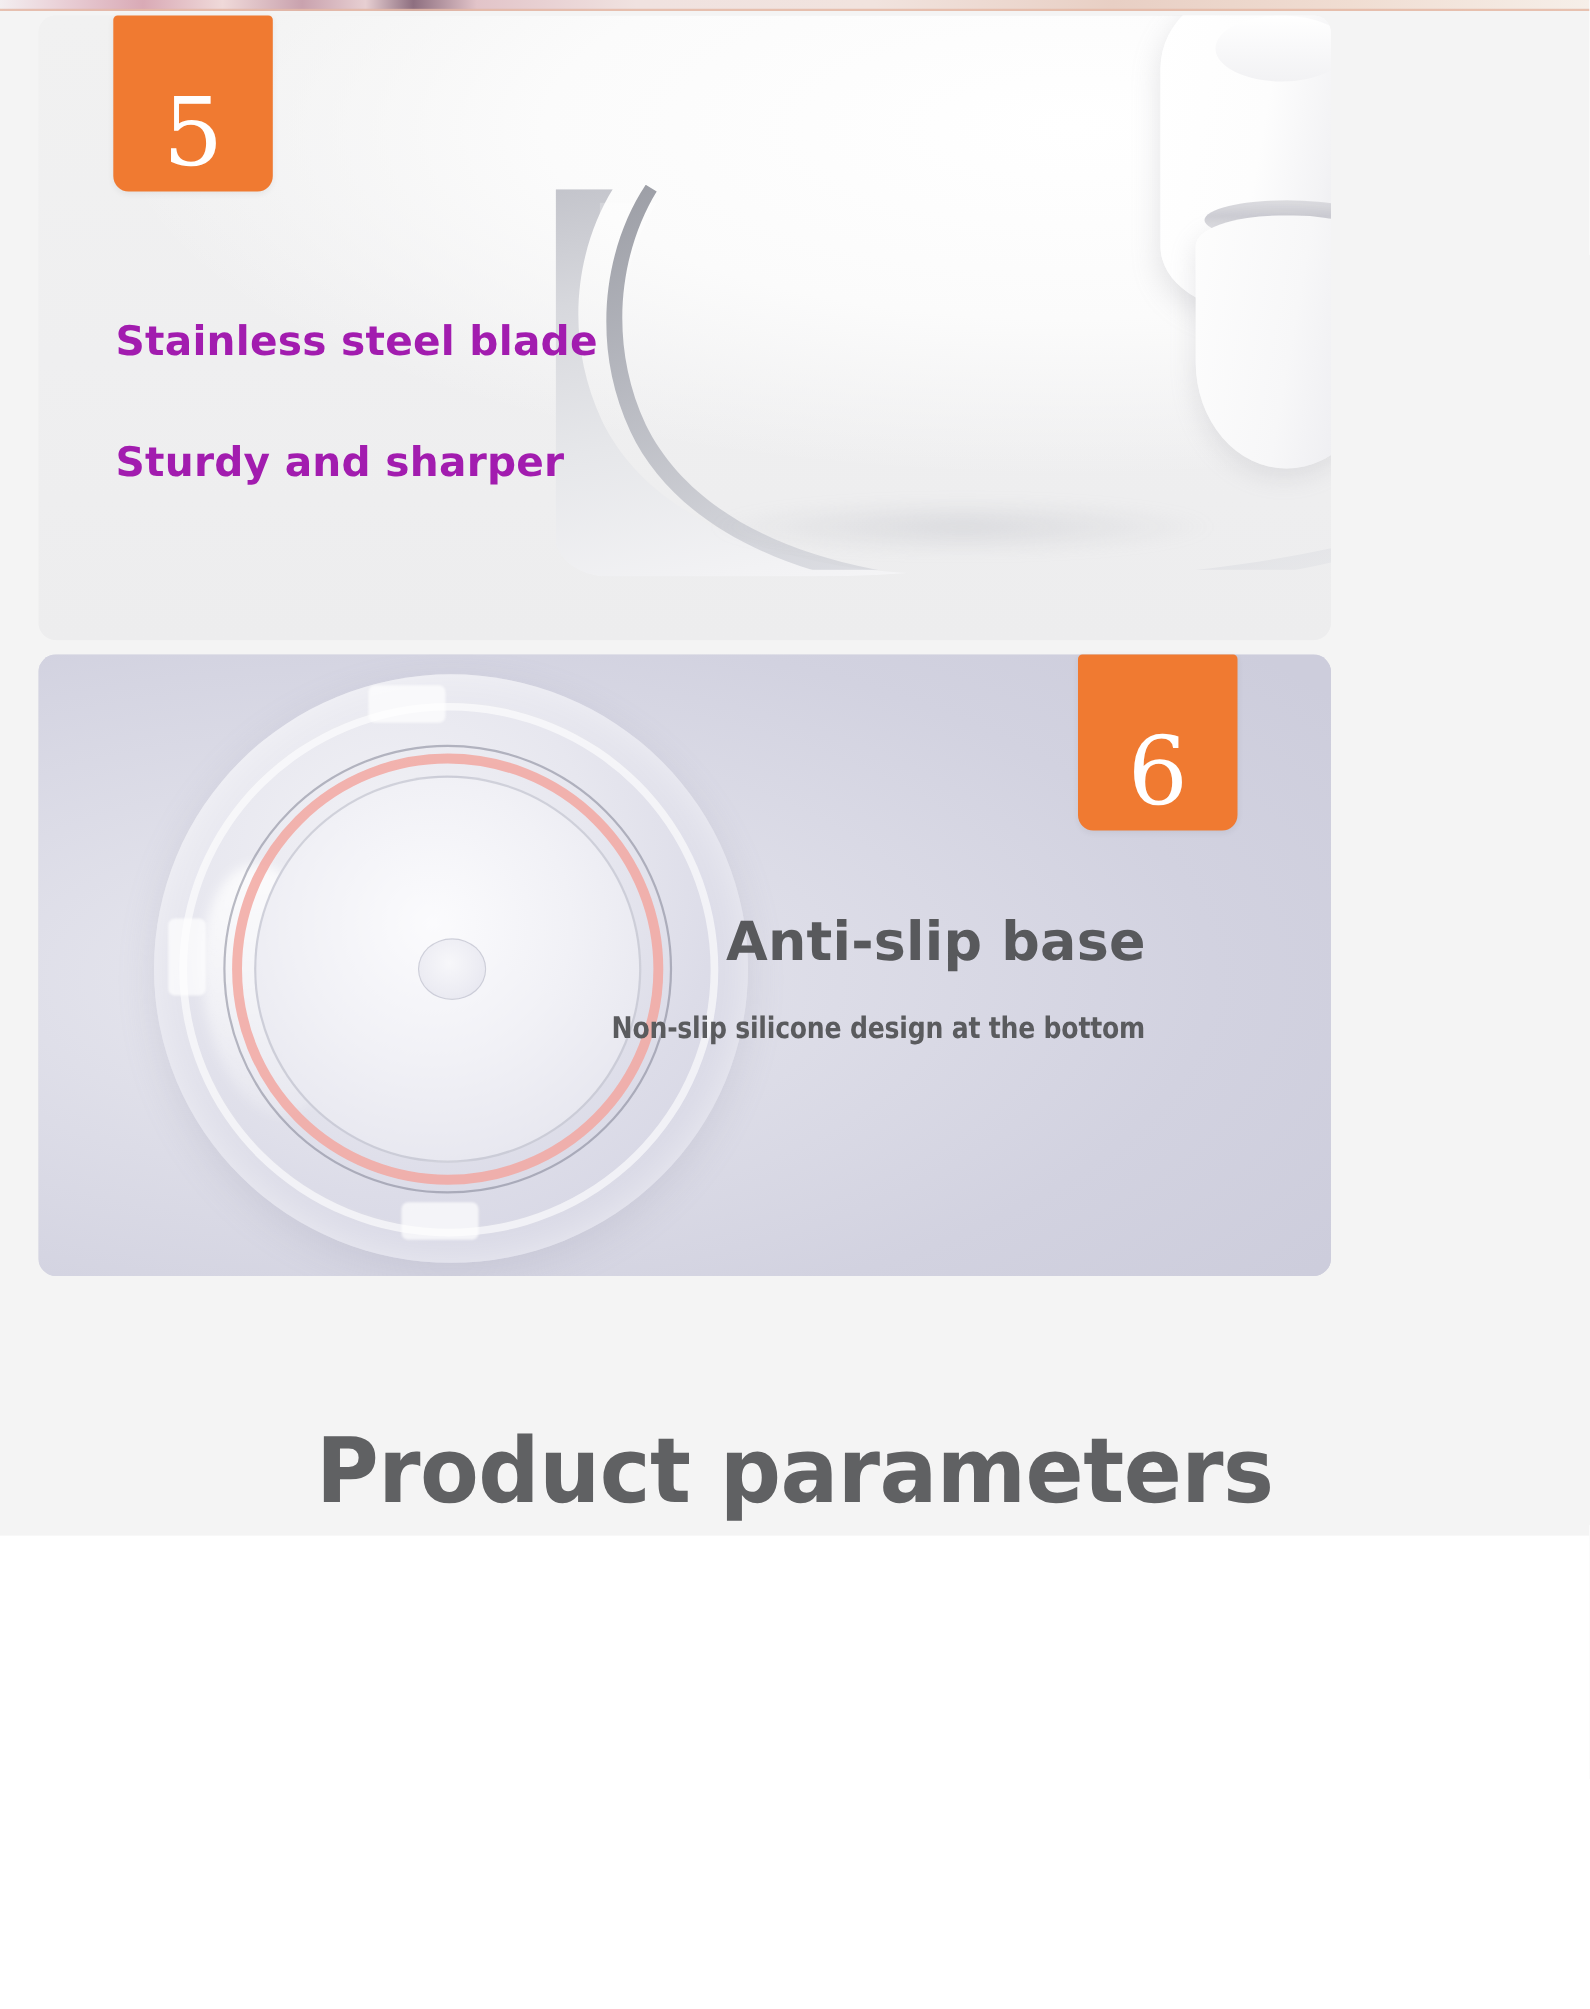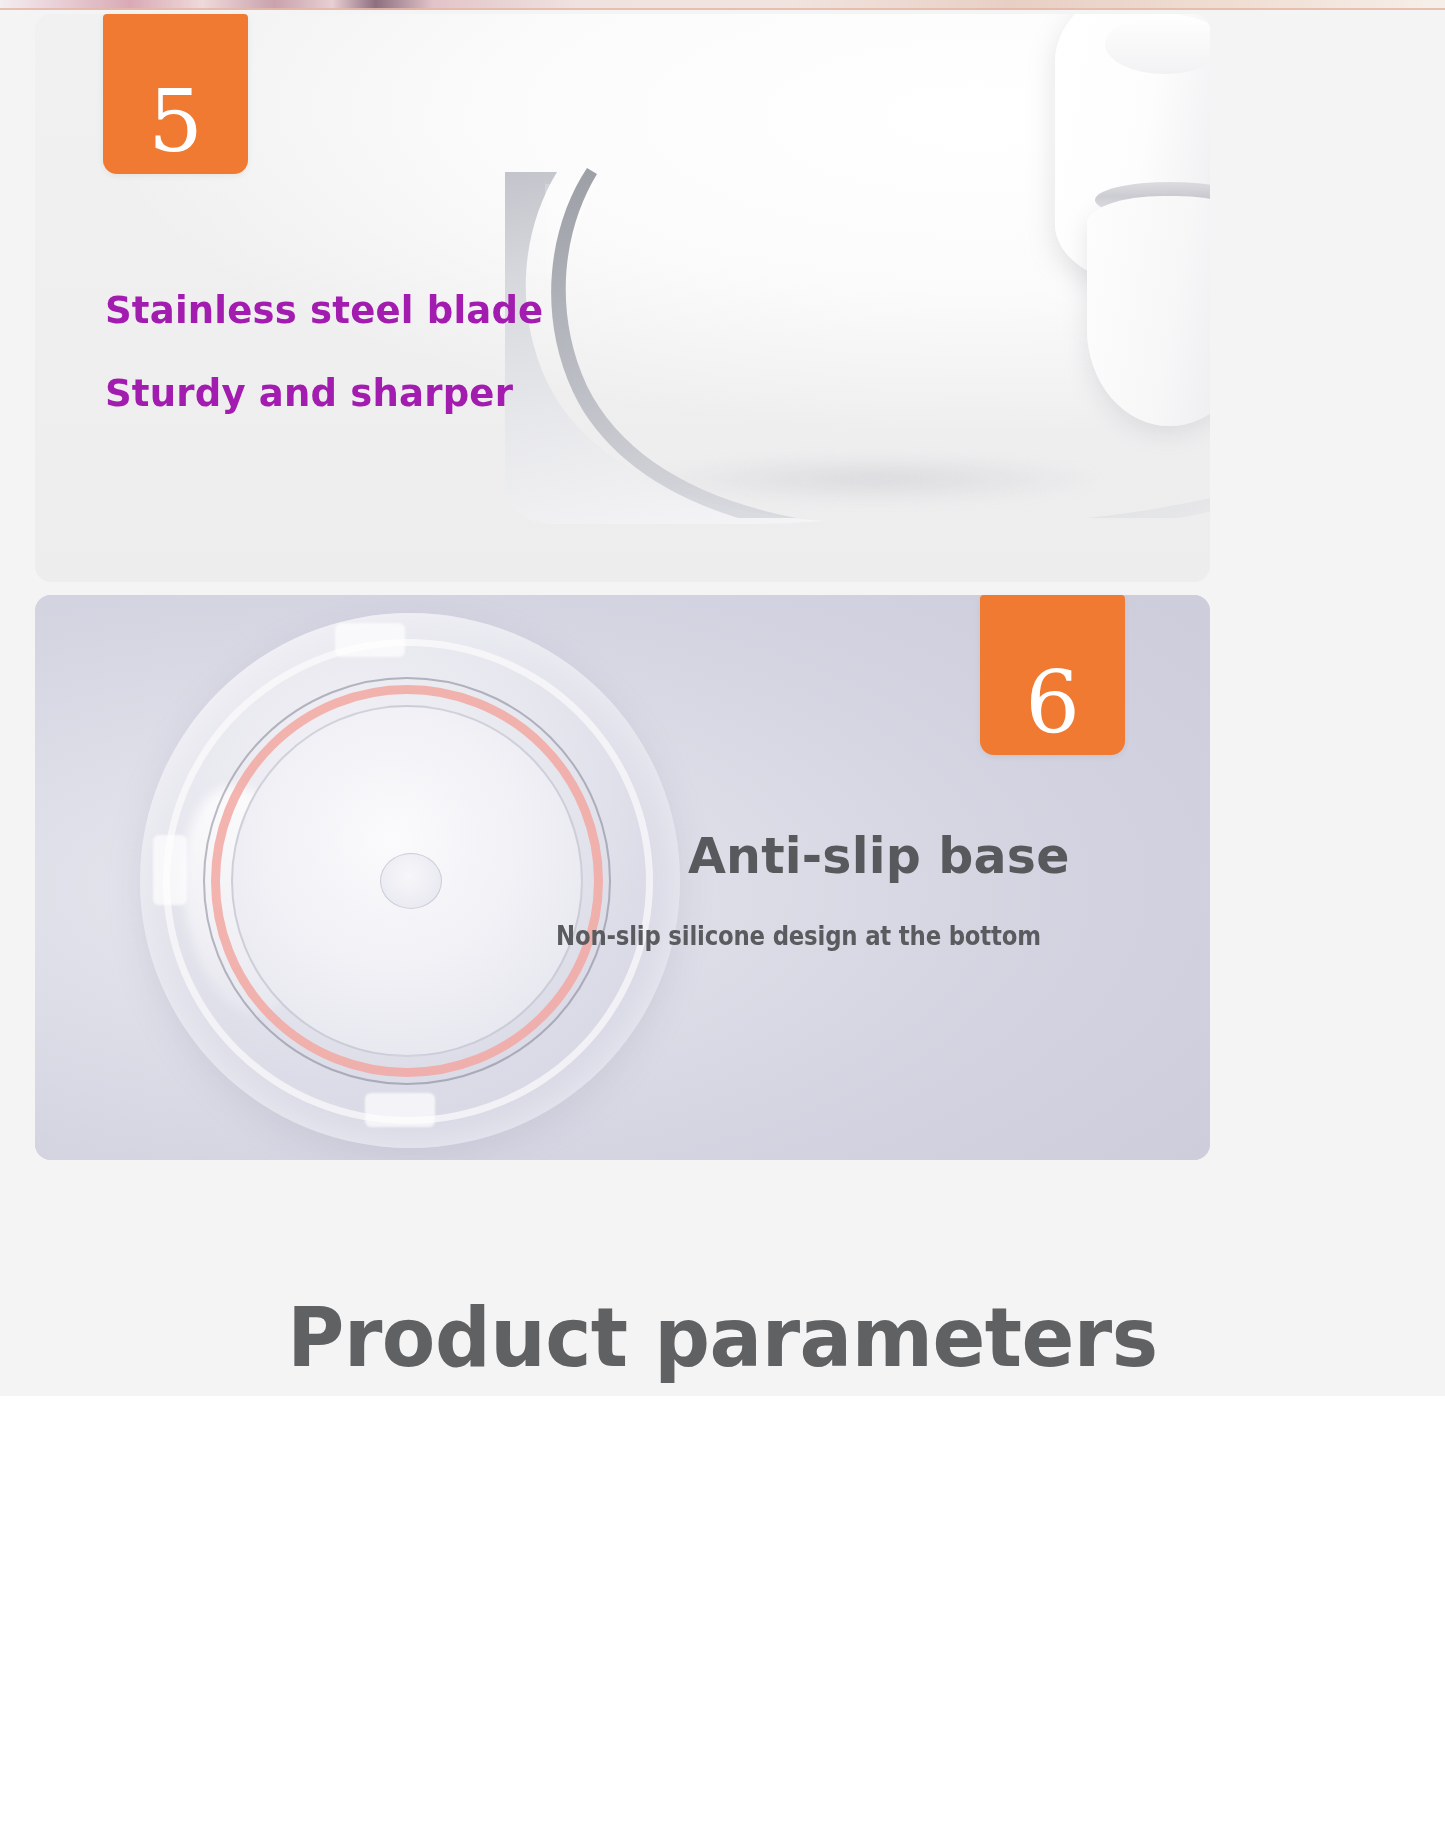--- a/index.html
+++ b/index.html
@@ -187,21 +187,21 @@
     top: 292px;
     width: 520px;
   }
   .blade-text .line {
     color: #a21caf;
     font-size: 37px;
     font-weight: bold;
     line-height: 1;
     letter-spacing: .2px;
   }
-  .blade-text .line + .line { margin-top: 46px; }
+  .blade-text .line + .line { margin-top: 73px; }
 
   
   #card-base {
     left: 35px;
     top: 595px;
     width: 1175px;
     height: 565px;
     background: #d3d3e0;
   }
   #card-base .photo {
@@ -291,21 +291,21 @@
     height: 230px;
     border-radius: 50%;
     background: linear-gradient(180deg, rgba(255,255,255,.8) 0%, rgba(255,255,255,.18) 100%);
     filter: blur(5px);
     transform: rotate(-8deg);
   }
 
   
   .base-title {
     position: absolute;
-    left: 688px;
+    left: 660px;
     top: 832px;
     width: 470px;
     color: #58595c;
     font-size: 49px;
     font-weight: bold;
     line-height: 1;
     letter-spacing: .2px;
   }
   .base-sub {
     position: absolute;

